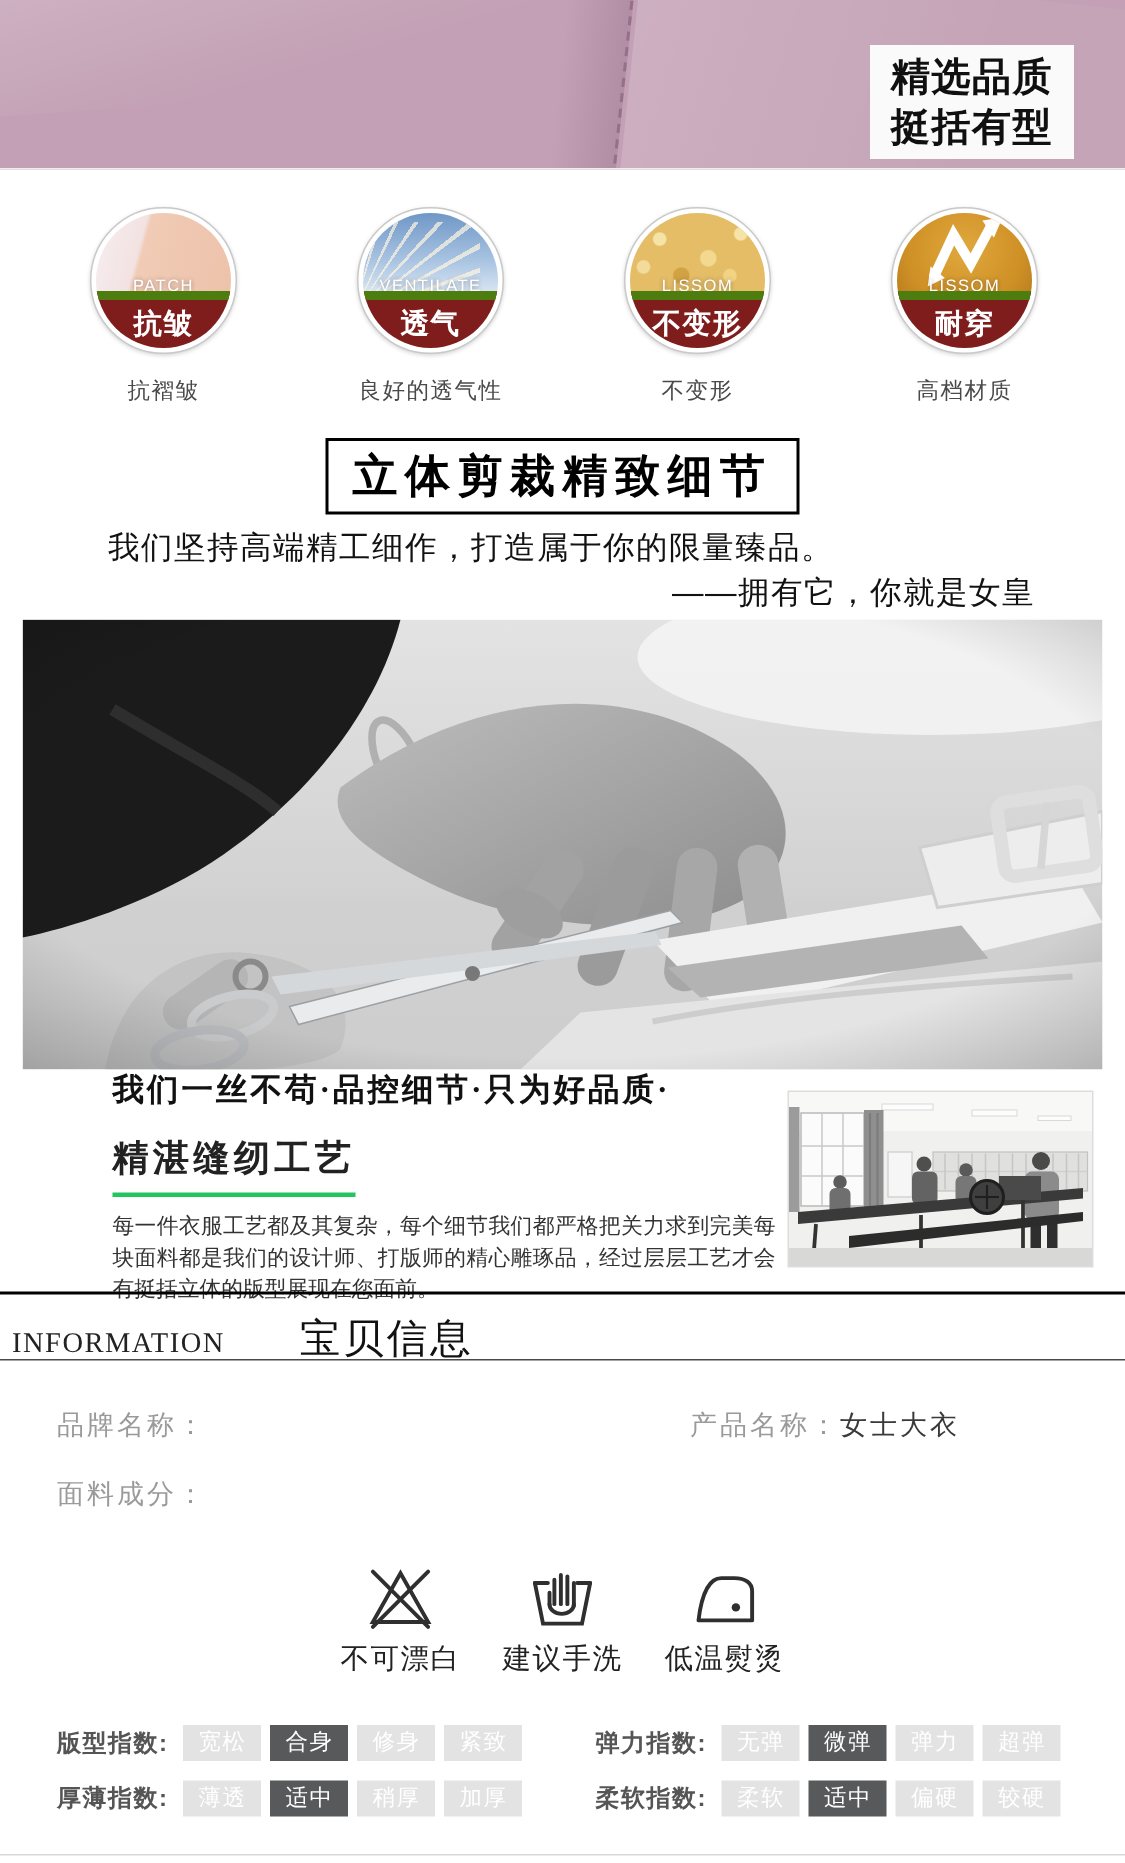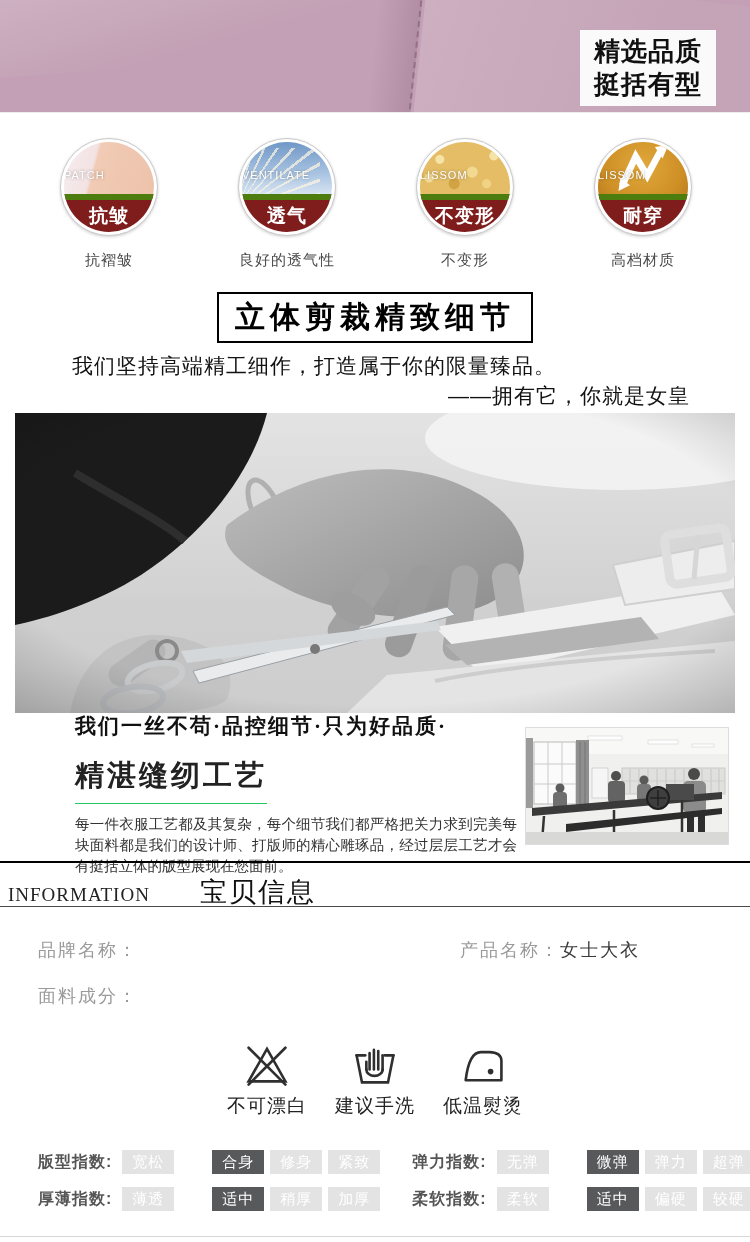--- a/index.html
+++ b/index.html
@@ -32,43 +32,43 @@
       background:repeating-conic-gradient(from -30deg at 0% 100%,rgba(255,245,225,.7) 0 2deg,rgba(255,255,255,0) 2deg 9deg);}
   .img-lace{background:#e4bd66;background-image:
       radial-gradient(circle at 22% 30%,#f6e3a8 0 4px,transparent 5px),
       radial-gradient(circle at 58% 52%,#f2d98f 0 5px,transparent 6px),
       radial-gradient(circle at 82% 24%,#f6e3a8 0 4px,transparent 5px),
       radial-gradient(circle at 38% 72%,#d2a344 0 5px,transparent 6px),
       radial-gradient(circle at 74% 72%,#f0d483 0 4px,transparent 5px),
       radial-gradient(circle at 10% 62%,#f3dc9b 0 4px,transparent 5px);}
   .img-wear{background:radial-gradient(circle at 50% 42%,#e0a83c 0%,#cf9026 68%,#b87d1e 100%);}
   .zigzag{position:absolute;left:14%;top:6%;width:72%;height:80%;}
-  .en-label{position:absolute;bottom:37%;left:0;right:0;text-align:left;color:#fff;
-      font-size:11px;letter-spacing:1px;padding-bottom:18px;text-shadow:0 0 3px rgba(40,40,40,.45);}
+  .en-label{position:absolute;bottom:37%;left:0;right:0;text-align:center;color:#fff;
+      font-size:11px;letter-spacing:1px;padding-bottom:2px;text-shadow:0 0 3px rgba(40,40,40,.45);}
   .band{position:absolute;bottom:0;left:0;right:0;height:36%;background:#7f1d1d;border-top:6px solid #4d7c0f;
       display:flex;align-items:center;justify-content:center;color:#fff;font-weight:bold;font-size:19px;letter-spacing:1px;}
   .caption{margin-top:15px;font-size:15px;color:#4a4a4a;letter-spacing:1px;text-align:center;}
 
   
   .title-box{position:absolute;top:292px;left:50%;transform:translateX(-50%);
       border:2px solid #000;padding:3px 16px;white-space:nowrap;}
   .title-box span{font-size:30px;font-weight:bold;color:#000;letter-spacing:5px;}
   .subtitle{position:absolute;top:352px;left:72px;width:618px;color:#121212;}
   .subtitle .l1{font-size:21px;letter-spacing:1px;line-height:28px;}
   .subtitle .l2{font-size:21px;letter-spacing:1px;line-height:28px;text-align:right;margin-top:2px;}
 
   
   .photo-main{position:absolute;top:413px;left:15px;width:720px;height:300px;overflow:hidden;}
   .photo-factory{position:absolute;top:727px;left:525px;width:204px;height:118px;overflow:hidden;border:1px solid #ddd;box-sizing:border-box;}
 
   
   .quality{position:absolute;top:712px;left:75px;width:442px;font-family:Liberation Serif, serif;}
   .q-head{font-size:21px;font-weight:bold;color:#111;letter-spacing:2px;}
-  .q-sub{display:inline-block;margin-top:16px;font-size:29px;font-weight:bold;color:#222;
-      letter-spacing:3px;border-bottom:1px solid #22c55e;padding-bottom:7px;}
+  .q-sub{display:inline-block;margin-top:16px;font-size:24px;font-weight:bold;color:#222;
+      letter-spacing:3px;border-bottom:3px solid #22c55e;padding-bottom:7px;}
   .q-para{margin-top:10px;font-size:14.5px;color:#333;line-height:21px;text-align:justify;}
 
   
   .info-topline{position:absolute;top:861px;left:0;width:750px;height:2px;background:#000;}
   .info-head{position:absolute;top:874px;left:8px;display:flex;align-items:baseline;}
   .info-en{font-family:"Liberation Serif",serif;font-size:19px;color:#222;letter-spacing:1px;}
   .info-zh{margin-left:50px;font-size:27px;color:#111;letter-spacing:2px;}
   .info-underline{position:absolute;top:906px;left:0;width:750px;height:1px;background:#4a4a4a;}
 
   
@@ -84,21 +84,21 @@
   .care-item svg{width:52px;height:52px;}
   .care-label{margin-top:3px;font-size:19px;color:#222;letter-spacing:1px;}
 
   
   .indices{position:absolute;top:1150px;left:38px;width:692px;display:grid;
       grid-template-columns:1fr 1fr;row-gap:13px;column-gap:26px;}
   .group{display:flex;align-items:center;}
   .g-label{font-size:16px;font-weight:bold;color:#555;letter-spacing:1px;margin-right:10px;white-space:nowrap;}
   .tag{width:52px;height:24px;line-height:24px;text-align:center;background:#e3e3e3;color:#fff;
       font-size:15px;margin-right:6px;letter-spacing:1px;}
-  .tag.sel{background:#58595b;margin-left:32px;}
+  .tag.sel{background:#58595b;}
 
   .bottom-line{position:absolute;top:1236px;left:0;width:750px;height:1px;background:#d8d8d8;}
 </style>
 </head>
 <body>
 
 <div class="page">
 
   <div class="banner">
     <div class="hl"></div>

